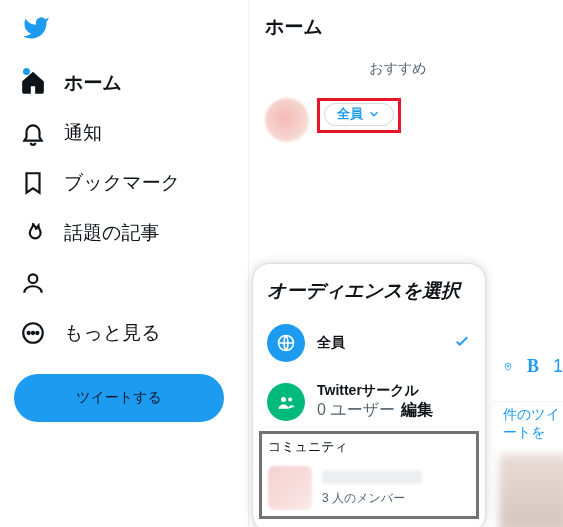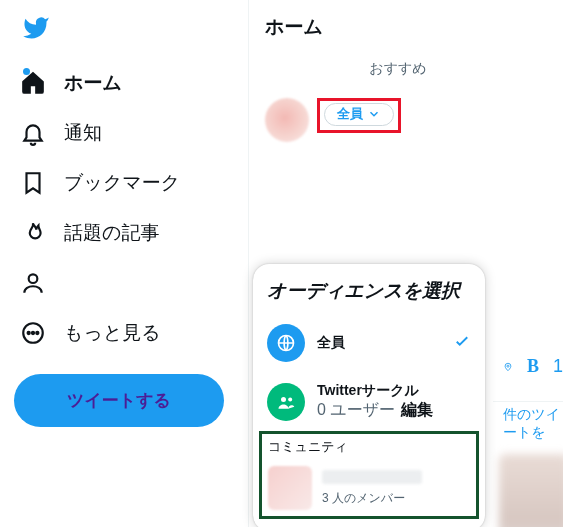--- a/index.html
+++ b/index.html
@@ -41,23 +41,23 @@
   .nav-item.active .nav-icon svg { fill: #0f1419; }
   .home-dot { position: relative; }
   .home-dot::before {
     content: ""; position: absolute; top: -2px; left: 3px;
     width: 7px; height: 7px; background: #1d9bf0; border-radius: 50%;
   }
   .tweet-btn {
     margin: 16px 0 0 6px;
     width: 210px;
     background: #1d9bf0;
-    color: #4c1d95;
-    font-weight: 700;
-    font-size: 17px;
+    color: #0f172a;
+    font-weight: 400;
+    font-size: 14px;
     border: none;
     border-radius: 9999px;
     padding: 15px 0;
     cursor: pointer;
   }
   
   .main {
     flex: 1;
     border-left: 1px solid #eff3f4;
     position: relative;
@@ -133,21 +133,21 @@
   .aud-icon.blue { background: #1d9bf0; }
   .aud-icon.green { background: #00ba7c; }
   .aud-label { font-size: 14px; font-weight: 700; }
   .aud-sub { font-size: 16px; color: #536471; display: flex; gap: 6px; align-items: baseline;}
   .aud-sub .edit { cursor: pointer; font-weight:700; color:#0f1419;}
   .check {
     position: absolute; right: 14px; top: 50%; transform: translateY(-50%);
   }
   .check svg { width: 18px; height: 18px; stroke: #1d9bf0; stroke-width: 2.5; fill: none; }
   .section-box {
-    border: 3px solid #14532d;
+    border: 3px solid #737373;
     margin: 0 6px 6px 6px;
     padding: 2px 4px 4px 4px;
   }
   .section-label {
     font-size: 13px; color: #0f1419; padding: 2px 2px 4px 2px;
   }
   .community-item { display: flex; gap: 10px; align-items: center; padding: 6px 2px 2px 2px; cursor:pointer;}
   .community-thumb {
     width: 44px; height: 44px; border-radius: 6px;
     background: linear-gradient(135deg,#f6d0ce 0%, #f9e9e8 100%);

